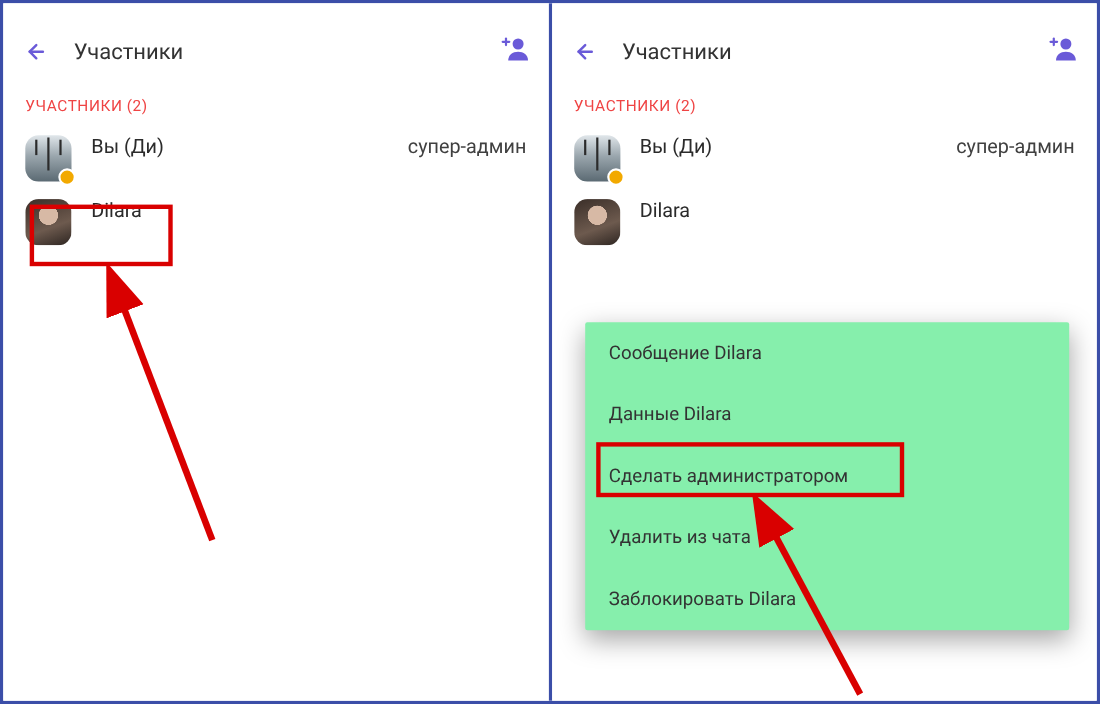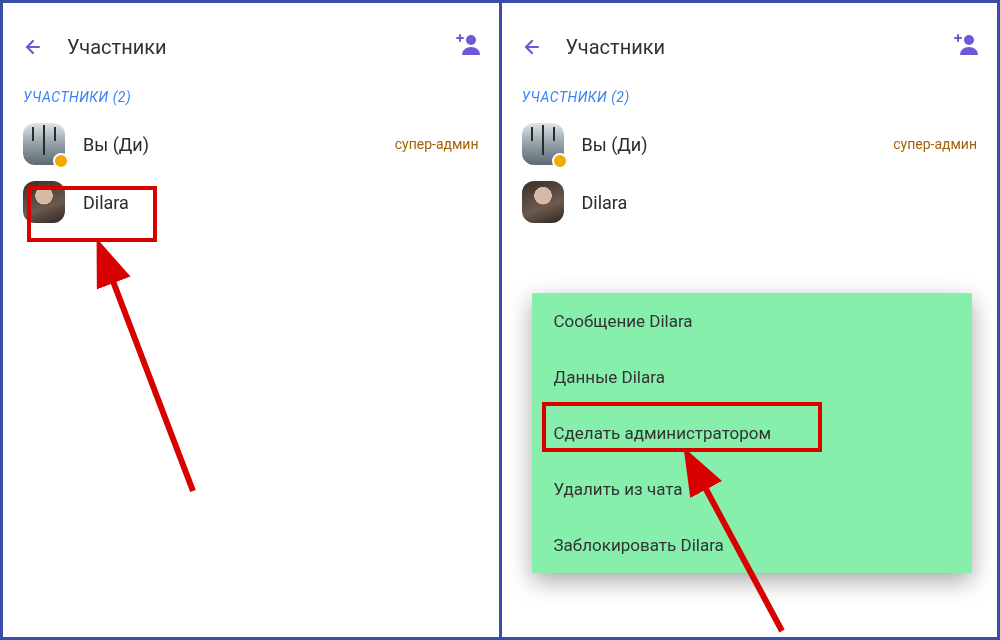--- a/index.html
+++ b/index.html
@@ -45,27 +45,26 @@
     flex:1;
   }
   .add-icon {
     width: 28px;height:28px;
     color:#6a5ad8;
     position:relative;
   }
   .section-label {
     padding: 30px 20px 10px 20px;
     font-size: 14px;
-    color: #3b82f6;
+    color: #ef4444;
     letter-spacing: 0.5px;
-    font-style: italic;
   }
   .member-row {
     display:flex;
-    align-items:center;
+    align-items:flex-start;
     padding: 8px 20px;
     height:58px;
   }
   .avatar {
     width:42px;height:42px;border-radius:12px;
     background: linear-gradient(135deg,#8a817c,#4a4038);
     position:relative;
     flex-shrink:0;
   }
   .avatar.you {
@@ -102,22 +101,22 @@
     background:#f2a900;
     border:2px solid #fff;
   }
   .member-name{
     margin-left:18px;
     font-size:18px;
     color:#2b2b2b;
     flex:1;
   }
   .member-role{
-    font-size:14px;
-    color:#a16207;
+    font-size:18px;
+    color:#404040;
   }
   .highlight-box{
     position:absolute;
     border:4px solid #d90000;
     pointer-events:none;
   }
   .arrow svg{display:block;}
   .arrow{position:absolute;pointer-events:none;}
 
   

